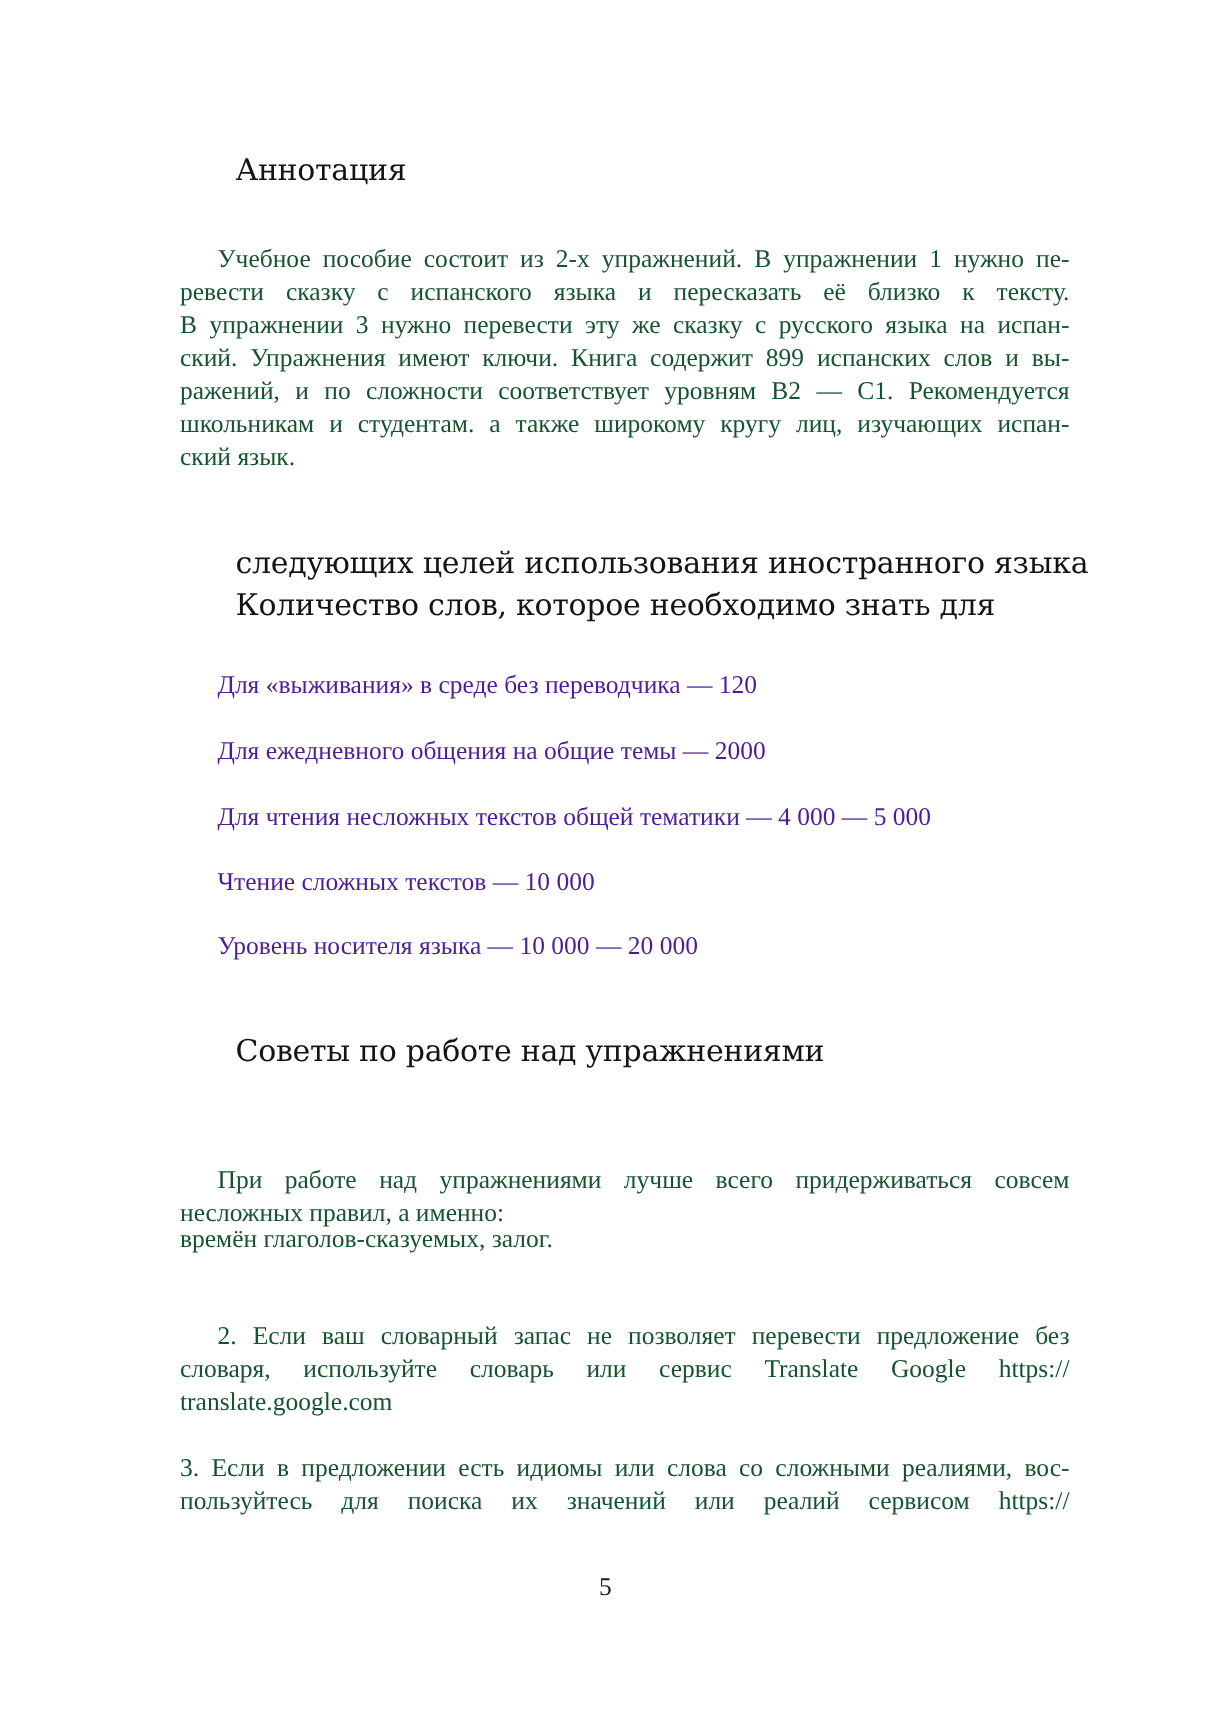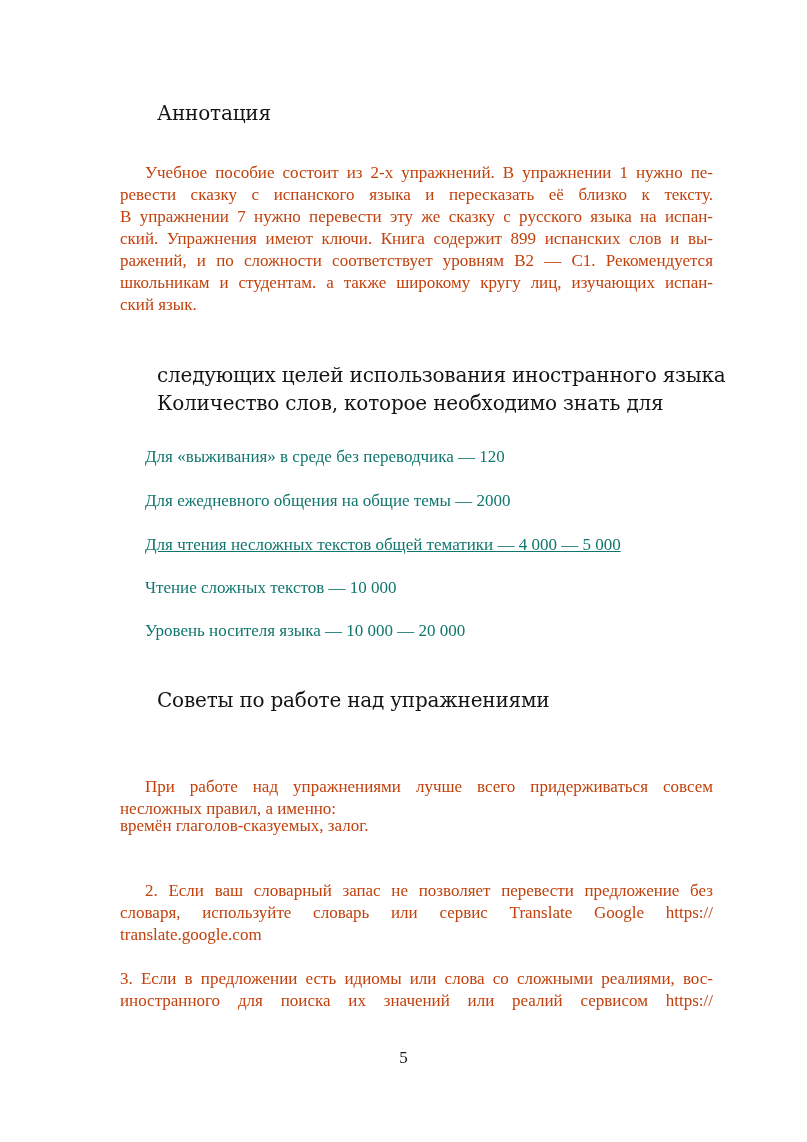--- a/index.html
+++ b/index.html
@@ -40,30 +40,30 @@
       text-align: justify;
       text-align-last: justify;
       white-space: normal;
     }
     .block {
       position: absolute;
       left: 145px;
       width: 568px;
       font-size: 17px;
       line-height: 22px;
-      color: #c2410c;
+      color: #14532d;
       font-family: Liberation Serif, serif;
     }
     .list-item {
       position: absolute;
       left: 145px;
       font-size: 17px;
       line-height: 22px;
       white-space: nowrap;
-      color: #0f766e;
+      color: #4c1d95;
     }
     .page-number {
       position: absolute;
       left: 0;
       width: 807px;
       top: 1048px;
       text-align: center;
       font-size: 17px;
       color: #1a1a1a;
     }
@@ -71,35 +71,35 @@
 </head>
 <body>
 
 <div class="page" data-name="document-page">
 
   <div class="heading" style="top:99px;" data-name="annotation-heading">Аннотация</div>
 
   <div class="block" style="top:162px;" data-name="annotation-paragraph">
     <span class="jline" style="padding-left:0;" data-name="annotation-line-1"><span style="display:inline-block;width:0;"></span><span>Учебное пособие состоит из 2-х упражнений. В упражнении 1 нужно пе-</span></span>
     <span class="jline" data-name="annotation-line-2">ревести сказку с испанского языка и пересказать её близко к тексту.</span>
-    <span class="jline" data-name="annotation-line-3">В упражнении 7 нужно перевести эту же сказку с русского языка на испан-</span>
+    <span class="jline" data-name="annotation-line-3">В упражнении 3 нужно перевести эту же сказку с русского языка на испан-</span>
     <span class="jline" data-name="annotation-line-4">ский. Упражнения имеют ключи. Книга содержит 899 испанских слов и вы-</span>
     <span class="jline" data-name="annotation-line-5">ражений, и по сложности соответствует уровням В2 — С1. Рекомендуется</span>
     <span class="jline" data-name="annotation-line-6">школьникам и студентам. а также широкому кругу лиц, изучающих испан-</span>
     <span class="line" data-name="annotation-line-7">ский язык.</span>
   </div>
 
   <div class="heading" style="top:361px;" data-name="vocabulary-heading">
     <span class="line" data-name="vocabulary-heading-line-2">следующих целей использования иностранного языка</span>
     <span class="line" data-name="vocabulary-heading-line-1">Количество слов, которое необходимо знать для</span>
   </div>
 
   <div class="list-item" style="top:446px;" data-name="vocabulary-item">Для «выживания» в среде без переводчика — 120</div>
   <div class="list-item" style="top:490px;" data-name="vocabulary-item">Для ежедневного общения на общие темы — 2000</div>
-  <div class="list-item" style="top:534px;text-decoration:underline;" data-name="vocabulary-item">Для чтения несложных текстов общей тематики — 4 000 — 5 000</div>
+  <div class="list-item" style="top:534px;" data-name="vocabulary-item">Для чтения несложных текстов общей тематики — 4 000 — 5 000</div>
   <div class="list-item" style="top:577px;" data-name="vocabulary-item">Чтение сложных текстов — 10 000</div>
   <div class="list-item" style="top:620px;" data-name="vocabulary-item">Уровень носителя языка — 10 000 — 20 000</div>
 
   <div class="heading" style="top:686px;" data-name="tips-heading">Советы по работе над упражнениями</div>
 
   <div class="block" style="top:750px;" data-name="tips-intro-paragraph">
     <span class="jline" style="padding-left:0;margin-top:26px;" data-name="tips-intro-line-1">При работе над упражнениями лучше всего придерживаться совсем</span>
     <span class="line" data-name="tips-intro-line-2">несложных правил, а именно:</span>
   </div>
 
@@ -108,21 +108,21 @@
   </div>
 
   <div class="block" style="top:880px;" data-name="tip-2-paragraph">
     <span class="jline" data-name="tip-2-line-1">2. Если ваш словарный запас не позволяет перевести предложение без</span>
     <span class="jline" data-name="tip-2-line-2">словаря, используйте словарь или сервис Translate Google https://</span>
     <span class="line" data-name="tip-2-line-3">translate.google.com</span>
   </div>
 
   <div class="block" style="top:968px;" data-name="tip-3-paragraph">
     <span class="jline" data-name="tip-3-line-1">3. Если в предложении есть идиомы или слова со сложными реалиями, вос-</span>
-    <span class="jline" data-name="tip-3-line-2">иностранного для поиска их значений или реалий сервисом https://</span>
+    <span class="jline" data-name="tip-3-line-2">пользуйтесь для поиска их значений или реалий сервисом https://</span>
   </div>
 
   <div class="page-number" data-name="page-number">5</div>
 
 </div>
 
 <style>
   
   [data-name="annotation-line-1"],
   [data-name="tips-intro-line-1"],

